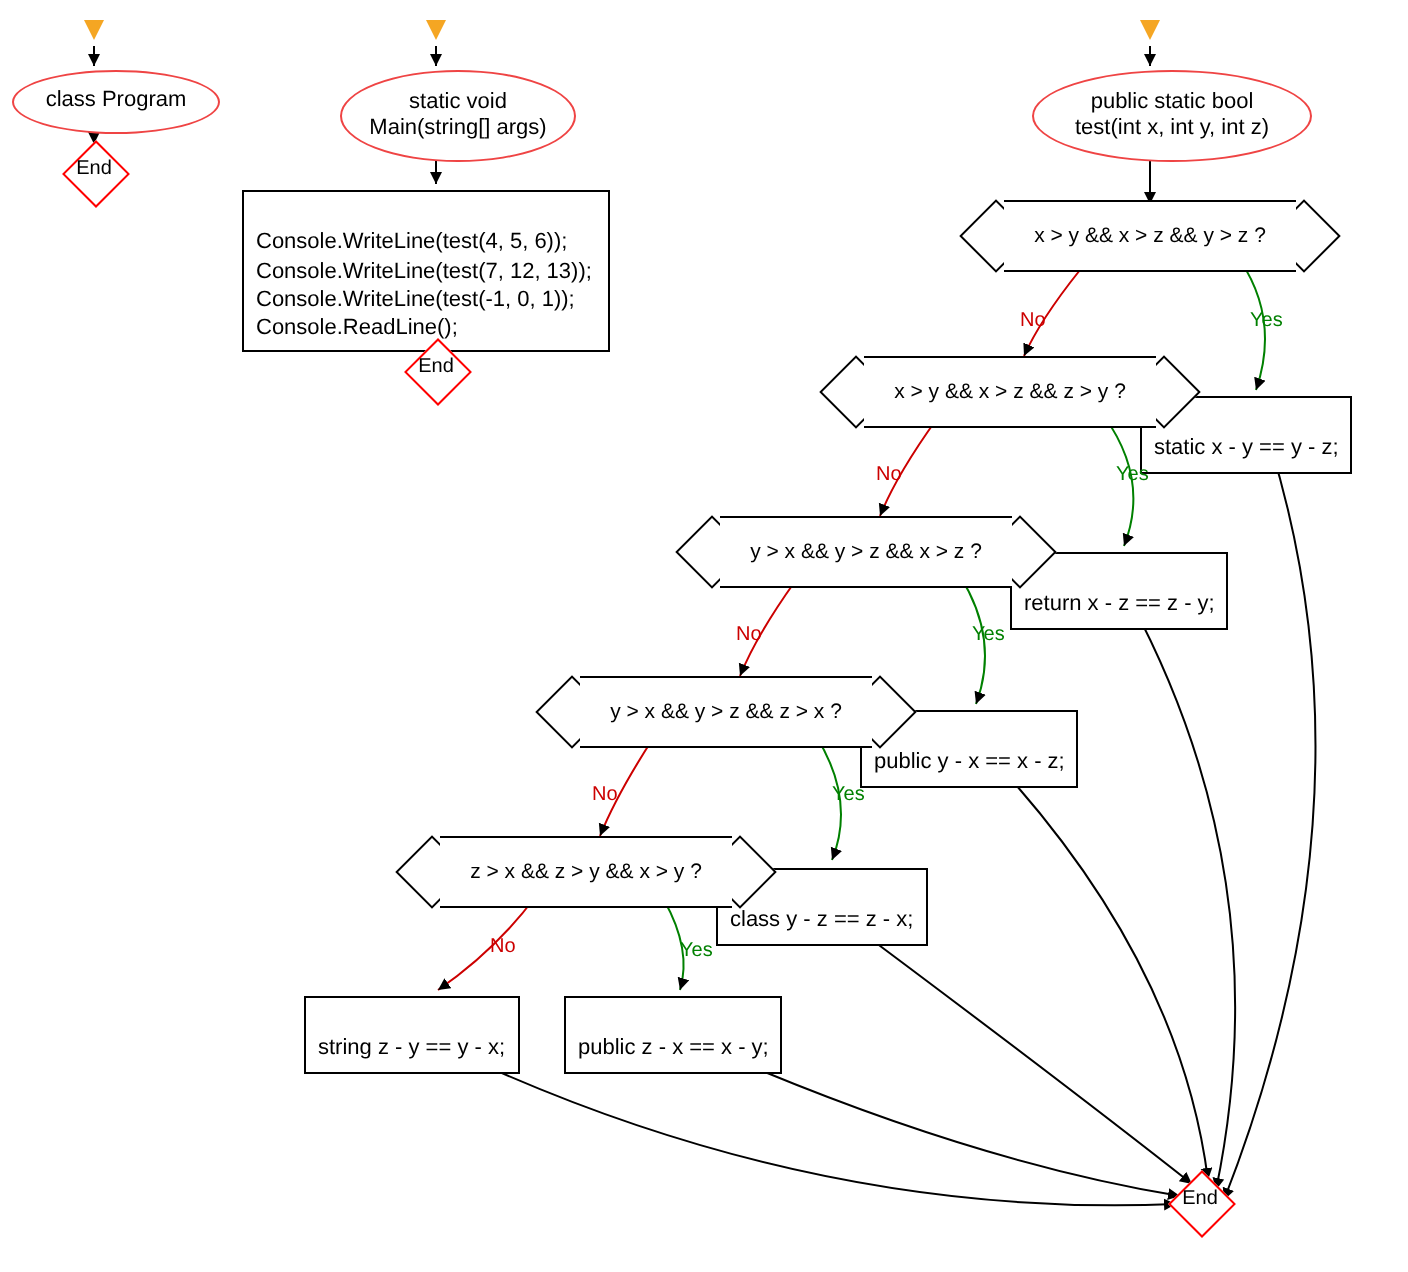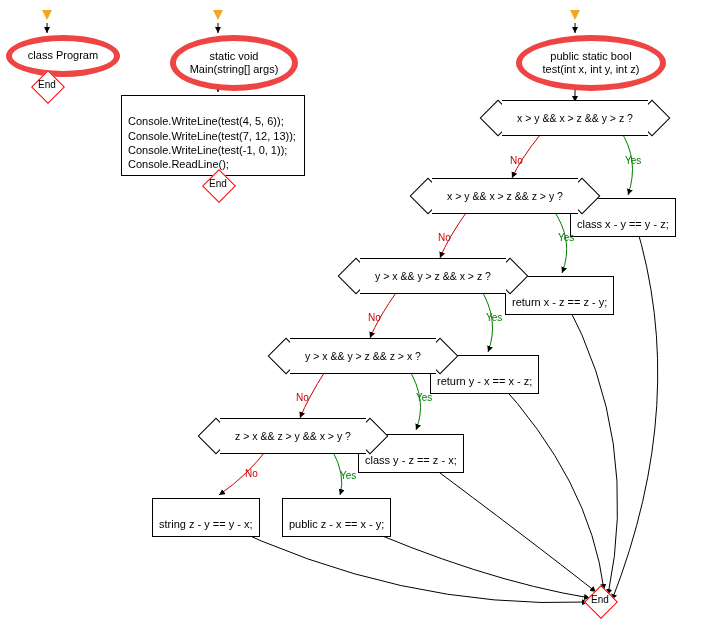--- a/index.html
+++ b/index.html
@@ -12,21 +12,21 @@
     height: 636px;
     position: relative;
     overflow: hidden;
   }
   .node {
     position: absolute;
     text-align: center;
     background: #fff;
   }
   .ellipse {
-    border: 6px solid #ef4444;
+    border: 1px solid #ef4444;
     border-radius: 50%;
     display: flex;
     align-items: center;
     justify-content: center;
     padding: 4px 10px;
     white-space: pre-line;
     line-height: 1.2;
   }
   .rect {
     border: 1px solid #000;
@@ -201,21 +201,21 @@
   <div class="inner">
       <div class="shape" style="width:24px;height:24px;left:-5px;"></div>
       <div class="shape" style="width:24px;height:24px;right:-5px;"></div>
     <div style="position:absolute;left:12px;right:12px;top:0;bottom:0;border-top:1px solid #000;border-bottom:1px solid #000;background:#fff;"></div>
     <div class="text">x &gt; y &amp;&amp; x &gt; z &amp;&amp; y &gt; z ?</div>
   </div>
 </div>
 <div class="edge-label yes" style="left:625px; top:155px;">Yes</div>
 <div class="edge-label no" style="left:510px; top:155px;">No</div>
 <div class="node rect" style="left:570px; top:198px;">
-  <span>class x - y == y - z;</span>
+  <span>static x - y == y - z;</span>
 </div>
 
 <div class="diamond" style="left:420px; top:178px; width:170px; height:36px;">
   <div class="inner">
       <div class="shape" style="width:24px;height:24px;left:-5px;"></div>
       <div class="shape" style="width:24px;height:24px;right:-5px;"></div>
     <div style="position:absolute;left:12px;right:12px;top:0;bottom:0;border-top:1px solid #000;border-bottom:1px solid #000;background:#fff;"></div>
     <div class="text">x &gt; y &amp;&amp; x &gt; z &amp;&amp; z &gt; y ?</div>
   </div>
 </div>
@@ -229,21 +229,21 @@
   <div class="inner">
       <div class="shape" style="width:24px;height:24px;left:-5px;"></div>
       <div class="shape" style="width:24px;height:24px;right:-5px;"></div>
     <div style="position:absolute;left:12px;right:12px;top:0;bottom:0;border-top:1px solid #000;border-bottom:1px solid #000;background:#fff;"></div>
     <div class="text">y &gt; x &amp;&amp; y &gt; z &amp;&amp; x &gt; z ?</div>
   </div>
 </div>
 <div class="edge-label yes" style="left:486px; top:312px;">Yes</div>
 <div class="edge-label no" style="left:368px; top:312px;">No</div>
 <div class="node rect" style="left:430px; top:355px;">
-  <span>return y - x == x - z;</span>
+  <span>public y - x == x - z;</span>
 </div>
 
 <div class="diamond" style="left:278px; top:338px; width:170px; height:36px;">
   <div class="inner">
       <div class="shape" style="width:24px;height:24px;left:-5px;"></div>
       <div class="shape" style="width:24px;height:24px;right:-5px;"></div>
     <div style="position:absolute;left:12px;right:12px;top:0;bottom:0;border-top:1px solid #000;border-bottom:1px solid #000;background:#fff;"></div>
     <div class="text">y &gt; x &amp;&amp; y &gt; z &amp;&amp; z &gt; x ?</div>
   </div>
 </div>

